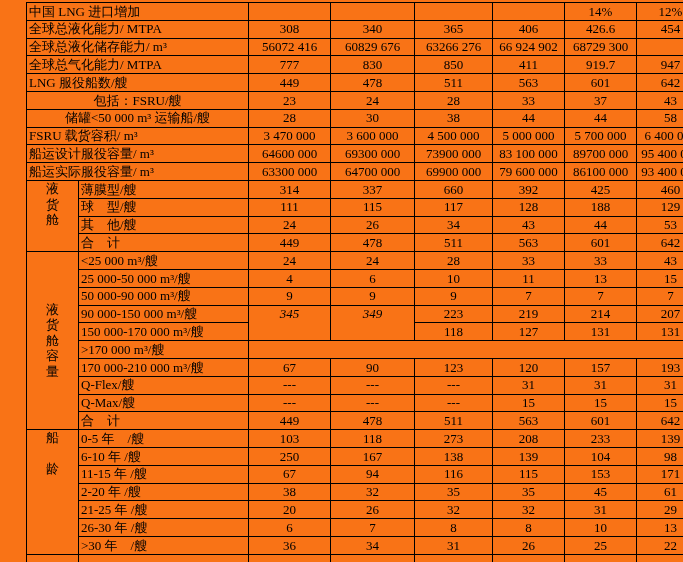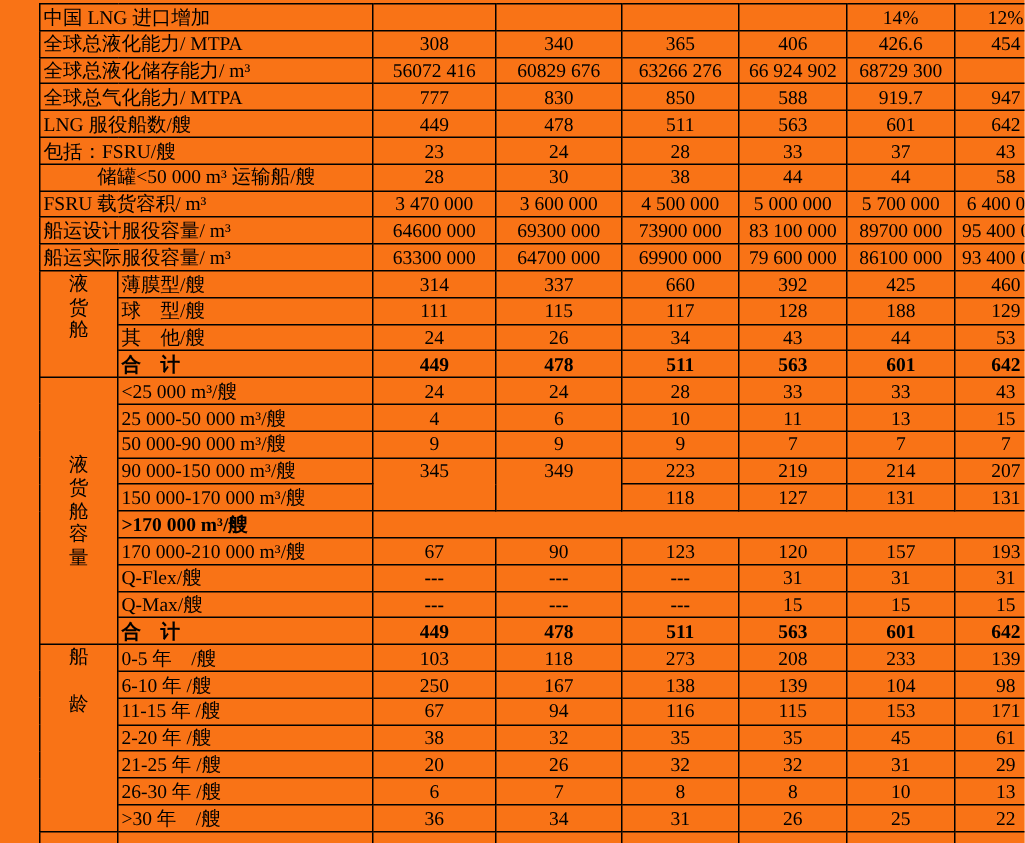--- a/index.html
+++ b/index.html
@@ -31,23 +31,23 @@
   td.lbl { text-align: left; vertical-align: middle; padding: 0 2px 0 5px; white-space: pre; }
   td.cat {
     text-align: center;
     vertical-align: middle;
     white-space: pre-line;
     line-height: 18.4px;
     padding: 0;
   }
   td.cat-top { vertical-align: top; line-height: 17.8px; padding-top: 1px; }
   td.cat-age { vertical-align: top; line-height: 17.8px; padding-top: 16px; }
-  td.vtop { vertical-align: top; line-height: 16px; padding-top: 1px; }
-  td.bold { font-weight: bold; }
-  td.ind1 { padding-left: 21px; }
+  td.vtop { vertical-align: top; line-height: 16px; padding-top: 1px; font-style: italic; }
+  td.bold { font-weight: normal; }
+  td.ind1 { padding-left: 21px; text-align: center; }
   td.ind2 { padding-left: 45px; text-align: center; }
   td.stub { border-bottom: none; height: 16px; }
 </style>
 </head>
 <body>
 
 <div class="page">
   <table class="lng">
     <colgroup>
       <col style="width:52px">
@@ -85,21 +85,21 @@
           <td class="num">63266 276</td>
           <td class="num">66 924 902</td>
           <td class="num">68729 300</td>
           <td class="num"></td>
         </tr>
         <tr>
           <td colspan="2" class="lbl">全球总气化能力/ MTPA</td>
           <td class="num">777</td>
           <td class="num">830</td>
           <td class="num">850</td>
-          <td class="num">588</td>
+          <td class="num">411</td>
           <td class="num">919.7</td>
           <td class="num">947</td>
         </tr>
         <tr>
           <td colspan="2" class="lbl">LNG 服役船数/艘</td>
           <td class="num">449</td>
           <td class="num">478</td>
           <td class="num">511</td>
           <td class="num">563</td>
           <td class="num">601</td>

